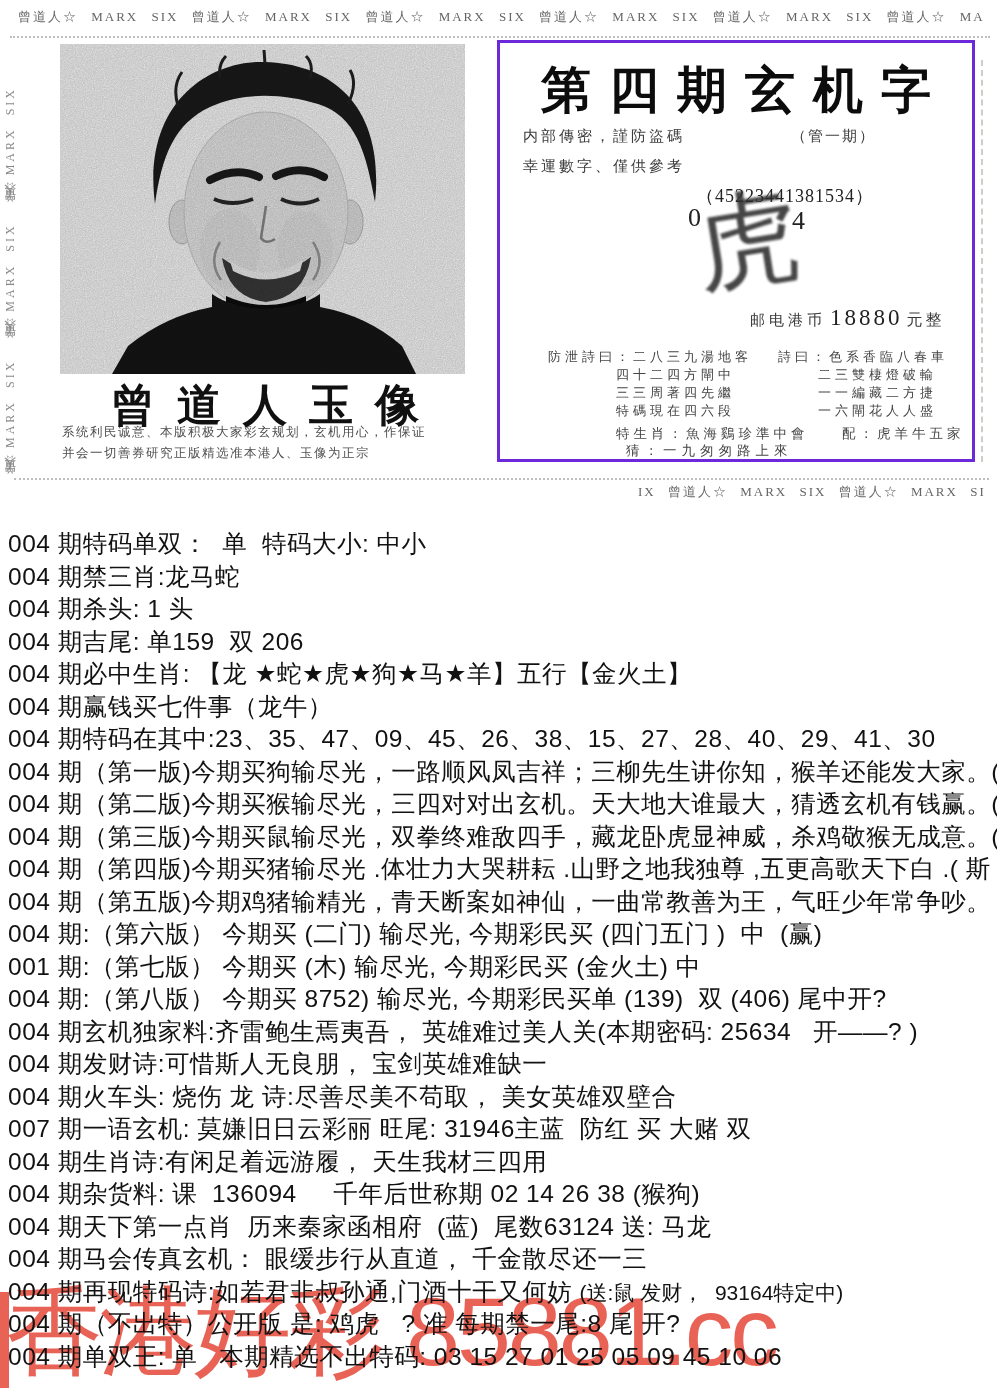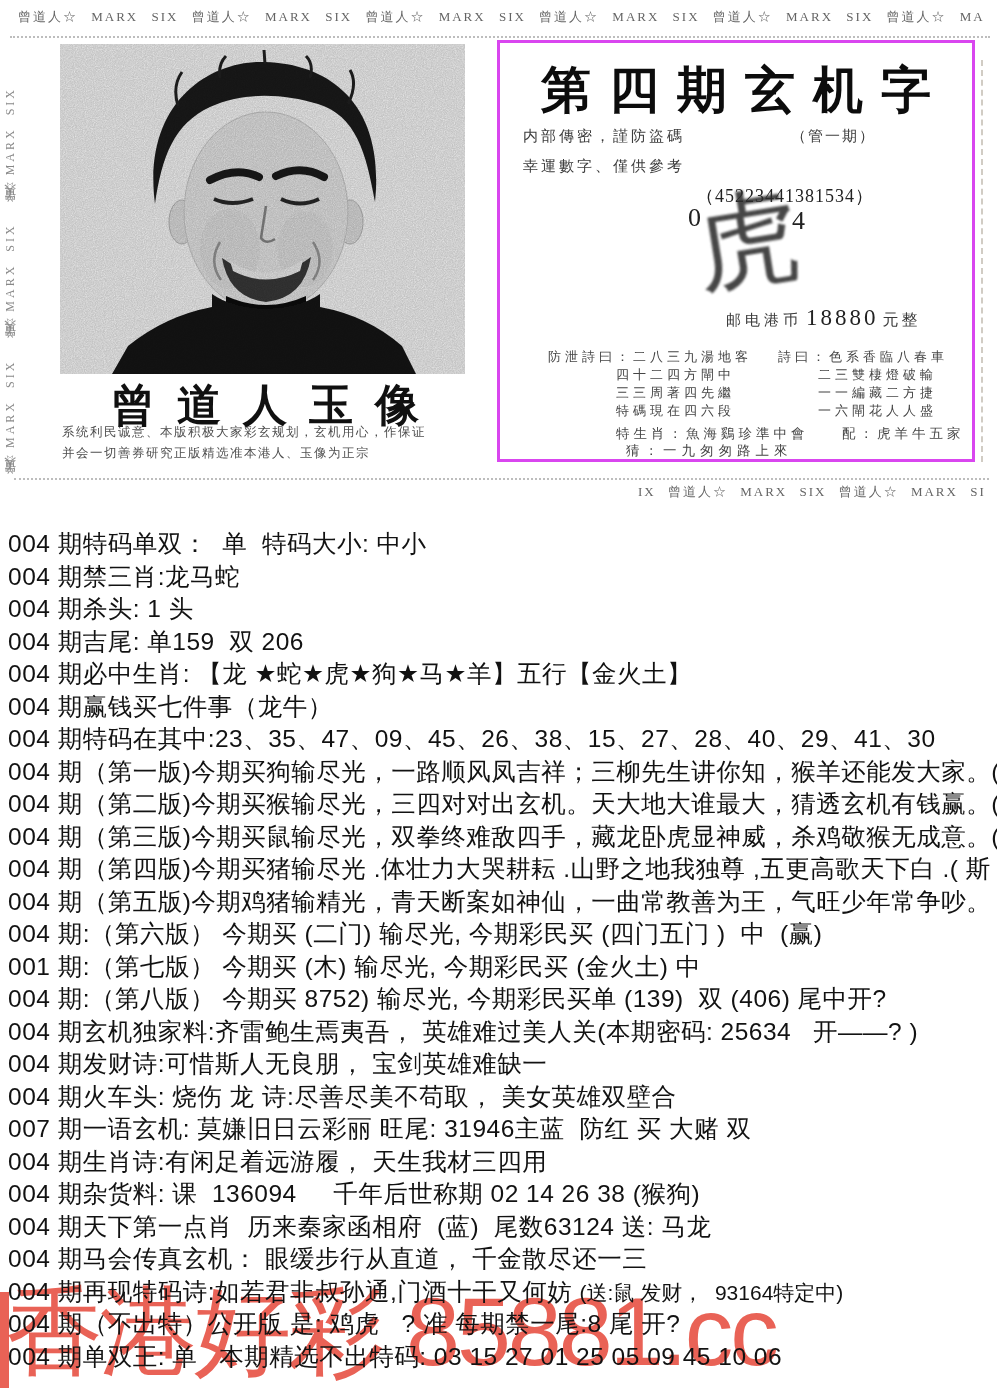--- a/index.html
+++ b/index.html
@@ -56,21 +56,21 @@
     position:absolute;left:62px;width:408px;
     font-size:12.5px;letter-spacing:1.5px;color:#2e2e2e;
     white-space:nowrap;filter:blur(.45px);opacity:.85;
   }
   .portrait-note.n1{top:424px;}
   .portrait-note.n2{top:445px;}
 
   
   .mystery-box{
     position:absolute;top:40px;left:497px;width:478px;height:422px;
-    border:3px solid #d946ef;box-sizing:border-box;
+    border:3px solid #6d28d9;box-sizing:border-box;
   }
   .mb-title{
     margin-top:14px;text-align:center;
     font-family:"Liberation Serif","DejaVu Serif",serif;
     font-size:50px;font-weight:700;letter-spacing:18px;color:#0c0c0c;
     white-space:nowrap;text-indent:18px;
   }
   .mb-notice-row{position:absolute;top:84px;left:23px;width:432px;
     font-family:"Liberation Serif","DejaVu Serif",serif;
     font-size:15px;color:#3c3c3c;letter-spacing:3px;filter:blur(.4px);white-space:nowrap;}
@@ -84,21 +84,21 @@
   .mb-digit{position:absolute;font-size:26px;color:#222;
     font-family:"Liberation Serif","DejaVu Serif",serif;}
   .mb-digit.d0{top:160px;left:188px;}
   .mb-digit.d4{top:163px;left:292px;}
   .mb-zodiac{
     position:absolute;top:140px;left:192px;width:110px;height:115px;
     font-family:"Liberation Serif","DejaVu Serif",serif;
     font-size:104px;line-height:115px;text-align:center;color:#2d2d2d;
     transform:rotate(-9deg);filter:blur(1.1px);opacity:.88;
   }
-  .mb-price{position:absolute;top:262px;left:226px;white-space:nowrap;
+  .mb-price{position:absolute;top:262px;left:250px;white-space:nowrap;
     font-family:"Liberation Serif","DejaVu Serif",serif;color:#3a3a3a;}
   .mb-price .pfx{font-size:15px;letter-spacing:4px;filter:blur(.5px);}
   .mb-price .val{font-size:23px;letter-spacing:3px;color:#222;}
   .mb-price .sfx{font-size:16px;letter-spacing:3px;filter:blur(.5px);}
   .mb-poem{position:absolute;top:305px;
     font-family:"Liberation Serif","DejaVu Serif",serif;
     font-size:13px;line-height:18px;color:#454545;letter-spacing:4px;
     filter:blur(.5px);white-space:nowrap;}
   .mb-poem.left{left:48px;}
   .mb-poem.right{left:278px;}

